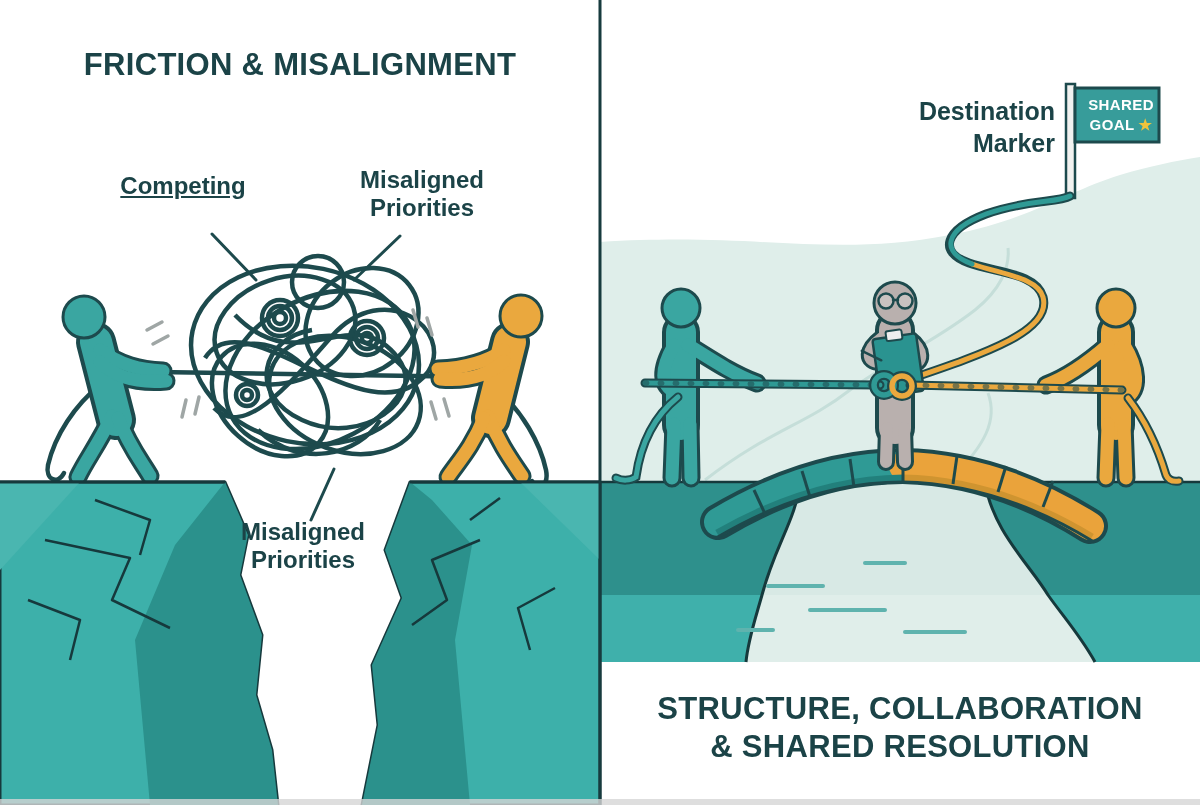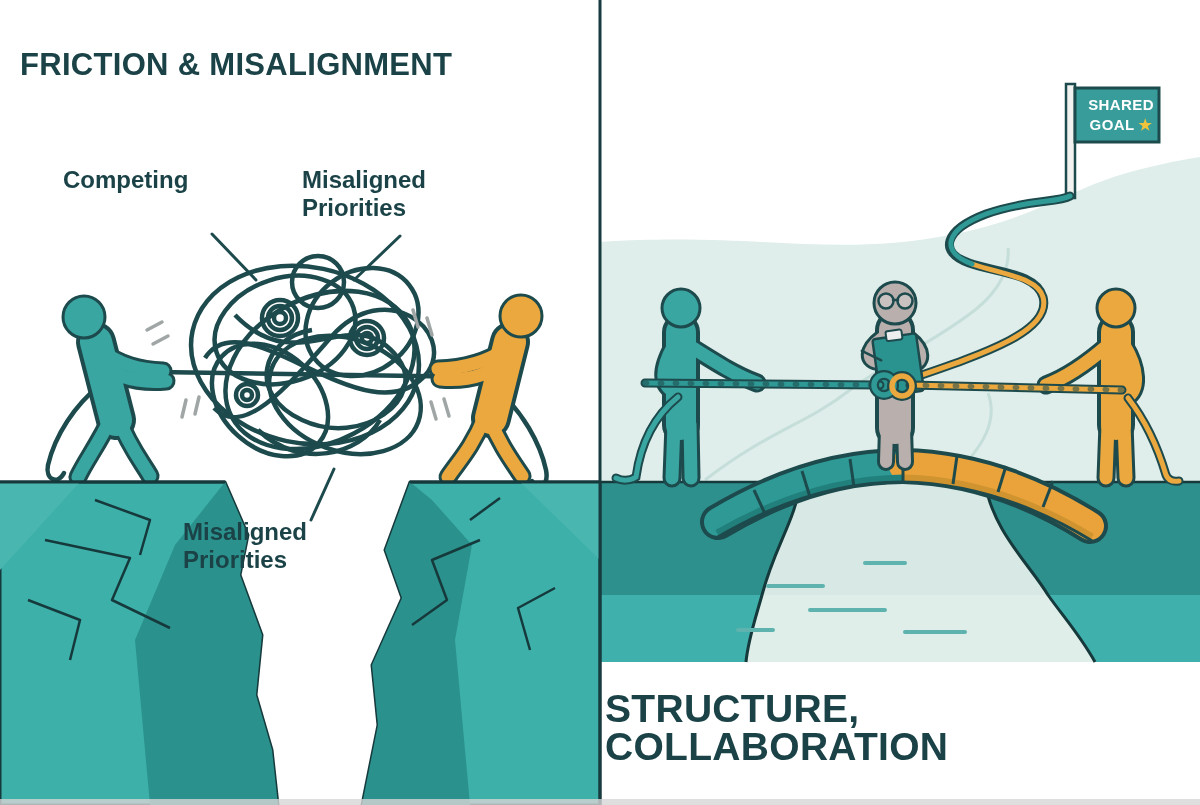--- a/index.html
+++ b/index.html
@@ -1,25 +1,25 @@
 <!DOCTYPE html>
 <html><head>
 <meta charset="utf-8">
 <style>
   html,body{margin:0;padding:0;background:#ffffff;}
   #canvas{position:relative;width:1200px;height:805px;overflow:hidden;background:#ffffff;
           font-family:"Liberation Sans", sans-serif;}
   #art{position:absolute;left:0;top:0;}
-  .txt{position:absolute;color:#1b4347;font-weight:bold;text-align:left;}
+  .txt{position:absolute;color:#1b4347;font-weight:bold;text-align:center;}
   .t-title{font-size:31px;letter-spacing:.3px;}
   .t-label{font-size:24px;line-height:28px;}
   .flag-txt{color:#ffffff;font-size:15px;line-height:20px;text-align:center;letter-spacing:.4px;}
   .flag-txt .star{color:#f0c33c;font-size:15px;margin-left:4px;}
   .dest{font-size:25px;line-height:32px;text-align:right;}
-  .rt-title{font-size:39px;line-height:38px;letter-spacing:.3px;}
+  .rt-title{font-size:31px;line-height:38px;letter-spacing:.3px;}
 </style>
 </head>
 <body>
 
 <div id="canvas">
 
 <svg id="art" width="1200" height="805" viewBox="0 0 1200 805">
 
   <g>
     <path d="M600,242 C760,232 830,258 950,235 C1030,220 1070,190 1120,175 C1150,166 1175,161 1200,157 L1200,486 L600,486 Z" fill="#dfeeea"></path>
@@ -259,37 +259,42 @@
     <line x1="410" y1="482" x2="600" y2="482" stroke="#16393c" stroke-width="3"></line>
   </g>
 
   <line x1="600" y1="0" x2="600" y2="805" stroke="#173b3e" stroke-width="3"></line>
 
   <rect x="0" y="799" width="1200" height="6" fill="#d6d6d6" opacity="0.8"></rect>
 </svg>
 
   <div class="txt t-title" style="left:20px;top:47px;width:560px;">FRICTION &amp; MISALIGNMENT</div>
 
-  <div class="txt t-label" style="left:63px;top:166px;width:240px;">
+  <div class="txt t-label" style="left:63px;top:172px;width:240px;text-decoration:underline;">
     <div>Competing</div>
   </div>
 
   <div class="txt t-label" style="left:302px;top:166px;width:240px;">
     <div>Misaligned</div>
     <div>Priorities</div>
   </div>
 
   <div class="txt t-label" style="left:183px;top:518px;width:240px;">
     <div>Misaligned</div>
     <div>Priorities</div>
   </div>
 
+  <div class="txt dest" style="left:855px;top:95px;width:200px;">
+    <div>Destination</div>
+    <div>Marker</div>
+  </div>
 
   <div class="txt flag-txt" style="left:1086px;top:95px;width:70px;">
     <div>SHARED</div>
     <div><span>GOAL</span><span class="star">★</span></div>
   </div>
 
   <div class="txt rt-title" style="left:605px;top:690px;width:590px;">
     <div>STRUCTURE, COLLABORATION</div>
+    <div>&amp; SHARED RESOLUTION</div>
   </div>
 
 </div>
 
 </body></html>

